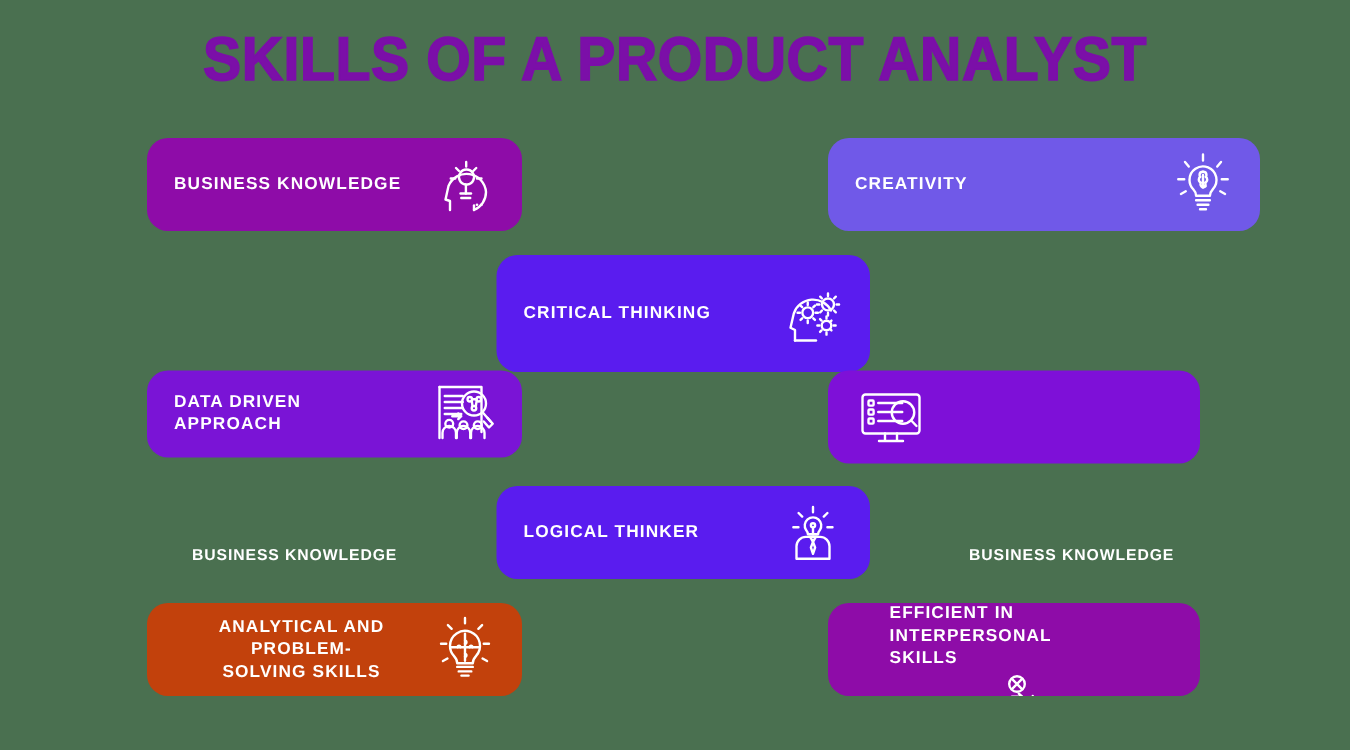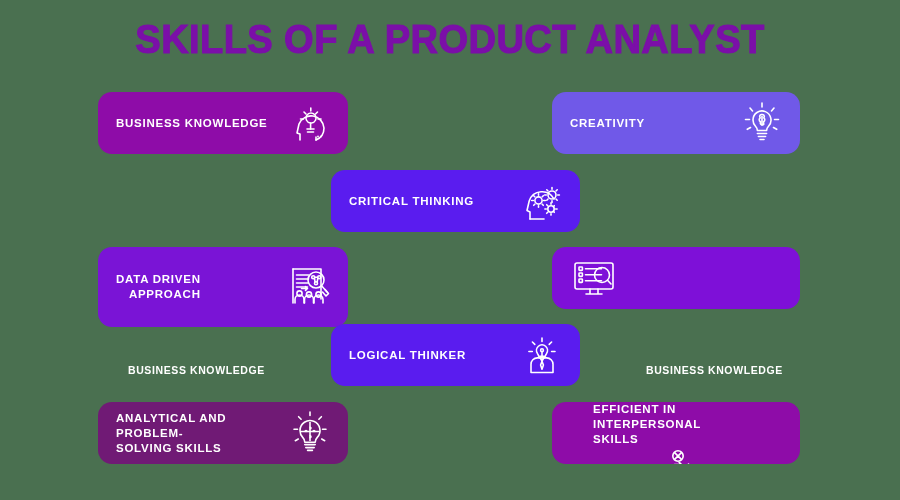--- a/index.html
+++ b/index.html
@@ -97,53 +97,53 @@
               <path d="M21 30h7"></path>
               <path d="M21.5 33h6"></path>
               <path d="M24.5 24a5 5 0 1 1 1 0"></path>
               <path d="M24.6 24v6M20 15l-2-2M29.5 15l2-2M24.8 12V9M17.5 20h-3M32 20h3"></path>
               <circle cx="32" cy="37.5" r="0.9" fill="#ffffff" stroke="none"></circle>
               <circle cx="35" cy="37.5" r="0.9" fill="#ffffff" stroke="none"></circle>
             </g>
           </svg>
         </span>
       </div>
-      <div class="card" style="left: 552px; top: 92px; width: 248px; height: 62px; background: rgb(112, 89, 232);">
+      <div class="card" style="left: 552px; top: 92px; width: 288px; height: 62px; background: rgb(112, 89, 232);">
         <div class="card-label">CREATIVITY</div>
         <span class="card-icon">
           <svg viewBox="0 0 48 48">
             <g fill="none" stroke="#ffffff" stroke-width="1.6" stroke-linecap="round" stroke-linejoin="round">
               <path d="M15 21a9 9 0 1 1 15.5 6.2c-1.3 1.4-1.9 2.6-1.9 4.3h-9.2c0-1.7-.6-2.9-1.9-4.3A8.9 8.9 0 0 1 15 21Z"></path>
               <path d="M19.4 34.5h9.2M20.4 37.5h7.2M22 40.5h4"></path>
               <path d="M24 15.5c-1.4 0-2.3 1-2.3 2.1 0 .5.2 1 .5 1.3-.6.3-1 1-1 1.8 0 .9.6 1.7 1.4 2-.2.3-.3.7-.3 1.1 0 1.1.9 2 2 2 .6 0 1.1-.3 1.5-.7"></path>
               <path d="M24 15.5c1.4 0 2.3 1 2.3 2.1 0 .5-.2 1-.5 1.3.6.3 1 1 1 1.8 0 .9-.6 1.7-1.4 2 .2.3.3.7.3 1.1 0 1.1-.9 2-2 2"></path>
               <path d="M24 17.6v8.2"></path>
               <path d="M24 8v-4M14.5 12 12 9M33.5 12 36 9M11.5 20.5H7.5M36.5 20.5h4M12.5 28.5l-3.2 1.8M35.5 28.5l3.2 1.8"></path>
             </g>
           </svg>
         </span>
       </div>
-      <div class="card" style="left: 331px; top: 170px; width: 249px; height: 62px; background: rgb(90, 28, 239);">
+      <div class="card" style="left: 331px; top: 170px; width: 249px; height: 78px; background: rgb(90, 28, 239);">
         <div class="card-label">CRITICAL THINKING</div>
         <span class="card-icon">
           <svg viewBox="0 0 48 48">
             <g fill="none" stroke="#ffffff" stroke-width="1.6" stroke-linecap="round" stroke-linejoin="round">
               <path d="M12 42v-7l-3-1.5 2.2-9.5A13.5 13.5 0 0 1 36 22"></path>
               <path d="M26 42H12"></path>
               <circle cx="20.5" cy="23.5" r="3.6"></circle>
               <path d="M20.5 18.3v-1.6M20.5 30.3v-1.6M15.3 23.5h-1.6M27.3 23.5h-1.6M16.8 19.8l-1.1-1.1M25.3 28.3l-1.1-1.1M16.8 27.2l-1.1 1.1M25.3 18.7l-1.1 1.1"></path>
               <circle cx="34" cy="18" r="4"></circle>
               <path d="M34 12.3v-1.7M34 25.4v-1.7M28.3 18h-1.7M41.4 18h-1.7M30 14l-1.2-1.2M39.2 23.2 38 22M30 22l-1.2 1.2M39.2 12.8 38 14"></path>
               <circle cx="33" cy="32" r="3.2"></circle>
               <path d="M33 27.3v-1.4M33 38.1v-1.4M28.3 32h-1.4M39.1 32h-1.4M29.7 28.7l-1-1M36.3 35.3l-1-1M29.7 35.3l-1 1M36.3 28.7l-1 1"></path>
             </g>
           </svg>
         </span>
       </div>
-      <div class="card" style="left: 98px; top: 247px; width: 250px; height: 80px; background: rgb(122, 20, 214); text-align: right;">
+      <div class="card" style="left: 98px; top: 247px; width: 250px; height: 58px; background: rgb(122, 20, 214);">
         <div class="card-label">DATA DRIVEN
 APPROACH</div>
         <span class="card-icon">
           <svg viewBox="0 0 48 48">
             <g fill="none" stroke="#ffffff" stroke-width="1.6" stroke-linecap="round" stroke-linejoin="round">
               <path d="M7 6h28v30"></path>
               <path d="M7 6v34"></path>
               <path d="M10.5 12h12M10.5 16h12M10.5 20h12M10.5 24h11"></path>
               <circle cx="30" cy="17" r="8"></circle>
               <path d="M36 23.2 41 29"></path>
@@ -189,21 +189,21 @@
               <circle cx="24" cy="19.2" r="1.4"></circle>
               <path d="M24 20.6v4.6"></path>
               <path d="M24 10.5V7M16.8 13.4l-2.4-2.4M31.2 13.4l2.4-2.4M14.3 20.5h-3.4M37 20.5h-3.4"></path>
               <path d="M13 41.5v-8.3a6.3 6.3 0 0 1 6.3-6.3h9.4a6.3 6.3 0 0 1 6.3 6.3v8.3Z"></path>
               <path d="M22.3 27.2 24 30.2l1.7-3"></path>
               <path d="M24 30.2 22.6 34l1.4 4.2L25.4 34Z"></path>
             </g>
           </svg>
         </span>
       </div>
-      <div class="card" style="left: 98px; top: 402px; width: 250px; height: 62px; background: #701a75;">
+      <div class="card" style="left: 98px; top: 402px; width: 250px; height: 62px; background: #c2410c; text-align: center;">
         <div class="card-label">ANALYTICAL AND PROBLEM-
 SOLVING SKILLS</div>
         <span class="card-icon">
           <svg viewBox="0 0 48 48">
             <g fill="none" stroke="#ffffff" stroke-width="1.6" stroke-linecap="round" stroke-linejoin="round">
               <path d="M14 21.5a10 10 0 1 1 17.3 6.9c-1.5 1.6-2.1 2.9-2.1 4.8H18.8c0-1.9-.6-3.2-2.1-4.8A9.9 9.9 0 0 1 14 21.5Z"></path>
               <path d="M18.8 35.6h10.4M19.8 38.6h8.4M21.6 41.4h4.8"></path>
               <path d="M24 13.5v18"></path>
               <path d="M14.9 22.5h18.2"></path>
               <path d="M24 18.2c1.3 0 1.3 1.8 0 1.8"></path>

